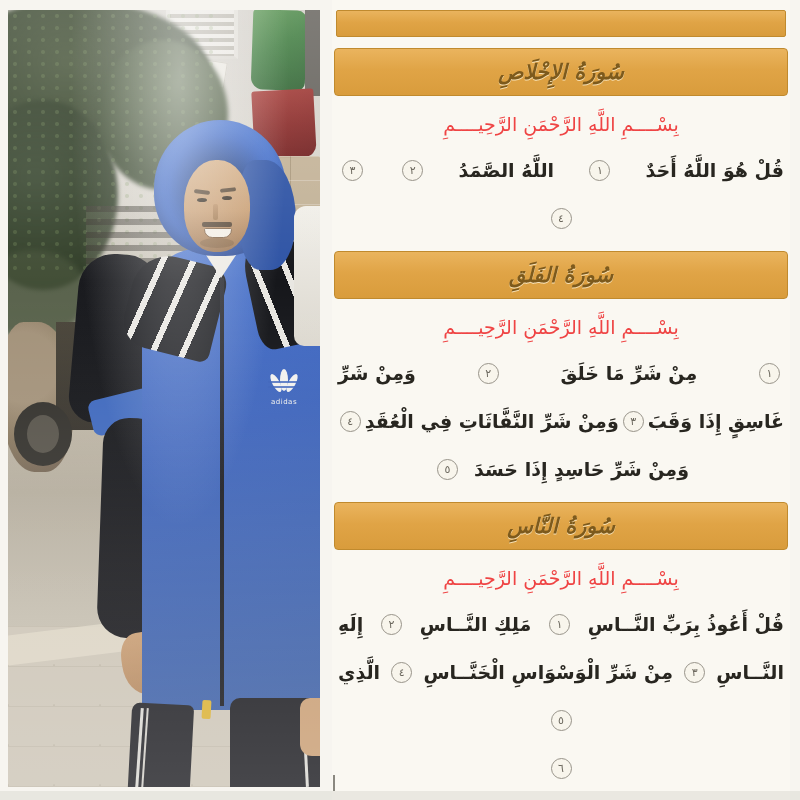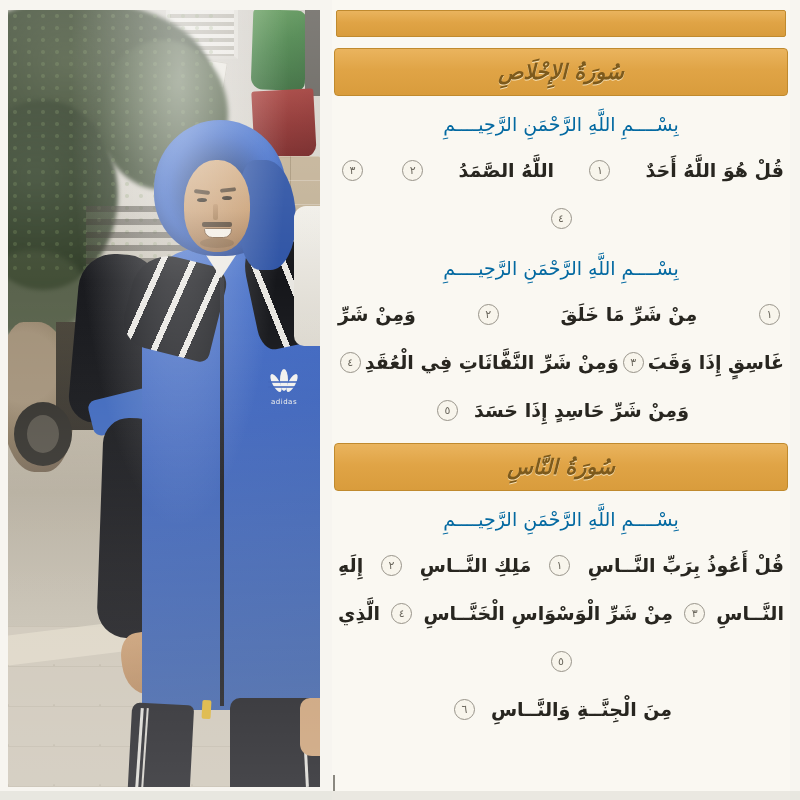--- a/index.html
+++ b/index.html
@@ -60,21 +60,21 @@
   .pstripe2{left:136px;top:698px;width:2px;height:80px;background:#cfccc5;transform:rotate(4deg);}
   .pstripe3{left:296px;top:704px;width:3px;height:73px;background:#d8d6d0;transform:rotate(-3deg);}
   .waist-tag{left:194px;top:690px;width:9px;height:19px;background:#d9ae2c;border-radius:2px;transform:rotate(3deg);}
   .haze{left:0;top:0;right:0;bottom:0;background:radial-gradient(ellipse at 55% 8%,rgba(255,255,255,.45),transparent 45%),linear-gradient(180deg,rgba(255,255,255,.18),rgba(255,255,255,0) 35%,rgba(255,255,255,.12) 70%,rgba(255,255,255,.22) 100%);}
 
   
   .quran-panel{position:absolute;left:332px;top:0;width:458px;height:800px;background:#faf8f2;}
   .qtop-bar{margin:10px 4px 0;height:27px;background:linear-gradient(180deg,#eab45e 0%,#e0a446 45%,#d99c3c 100%);border:1px solid #c08a2e;border-radius:2px;box-sizing:border-box;}
   .surah-title-banner{margin:11px 2px 0;height:48px;background:linear-gradient(180deg,#eab45e 0%,#e0a446 45%,#d99c3c 100%);border:1px solid #c08a2e;border-radius:4px;box-sizing:border-box;display:flex;align-items:center;justify-content:center;font-style:italic;}
   .surah-title{font-size:21px;font-weight:bold;color:#7d5a1c;text-shadow:0 1px 0 rgba(255,246,220,.75);}
-  .bismillah-text{margin-top:8px;height:40px;display:flex;align-items:center;justify-content:center;font-size:19px;color:#0369a1;direction:rtl;}
+  .bismillah-text{margin-top:8px;height:40px;display:flex;align-items:center;justify-content:center;font-size:19px;color:#ef4444;direction:rtl;}
   .verse-line{margin:4px 2px 0;height:44px;display:flex;align-items:center;direction:rtl;font-size:19px;font-weight:bold;color:#282620;white-space:nowrap;overflow:hidden;}
   .verse-line.justify{justify-content:space-between;padding:0 4px;}
   .verse-line.center{justify-content:center;gap:12px;}
   .vtext{white-space:nowrap;}
   .ayah-num{flex:0 0 auto;width:21px;height:21px;border:1.5px solid #98948a;border-radius:50%;background:#f8f5ec;color:#6b675d;font-size:11px;font-weight:normal;display:flex;align-items:center;justify-content:center;box-sizing:border-box;margin:0 4px;}
   .panel-tick{position:absolute;left:1px;top:775px;width:2px;height:16px;background:#8a8880;}
   .bottom-strip{position:absolute;left:0;top:791px;width:800px;height:9px;background:#dcdad4;opacity:.55;}
 </style>
 </head>
 <body>
@@ -160,20 +160,23 @@
             <div class="ayah-num">١</div>
             <div class="vtext">اللَّهُ الصَّمَدُ</div>
             <div class="ayah-num">٢</div>
             <div class="ayah-num">٣</div>
           </div>
           <div class="verse-line center" dir="rtl">
             <div class="ayah-num">٤</div>
           </div>
         </div>
         <div class="surah-section">
+          <div class="surah-title-banner">
+            <div class="surah-title">سُورَةُ الفَلَقِ</div>
+          </div>
           <div class="bismillah-text">بِسْــــمِ اللَّهِ الرَّحْمَنِ الرَّحِيــــمِ</div>
           <div class="verse-line justify" dir="rtl">
             <div class="ayah-num">١</div>
             <div class="vtext">مِنْ شَرِّ مَا خَلَقَ</div>
             <div class="ayah-num">٢</div>
             <div class="vtext">وَمِنْ شَرِّ</div>
           </div>
           <div class="verse-line justify" dir="rtl">
             <div class="vtext">غَاسِقٍ إِذَا وَقَبَ</div>
             <div class="ayah-num">٣</div>
@@ -201,21 +204,20 @@
             <div class="vtext">النَّــاسِ</div>
             <div class="ayah-num">٣</div>
             <div class="vtext">مِنْ شَرِّ الْوَسْوَاسِ الْخَنَّــاسِ</div>
             <div class="ayah-num">٤</div>
             <div class="vtext">الَّذِي</div>
           </div>
           <div class="verse-line center" dir="rtl">
             <div class="ayah-num">٥</div>
           </div>
           <div class="verse-line center" dir="rtl">
-            <div class="vtext">مِنَ الْجِنَّــةِ وَالنَّــاسِ</div>
             <div class="ayah-num">٦</div>
           </div>
         </div>
       </div>
     <div class="panel-tick"></div>
   </div>
 
   <div class="bottom-strip"></div>
 </div>
 

